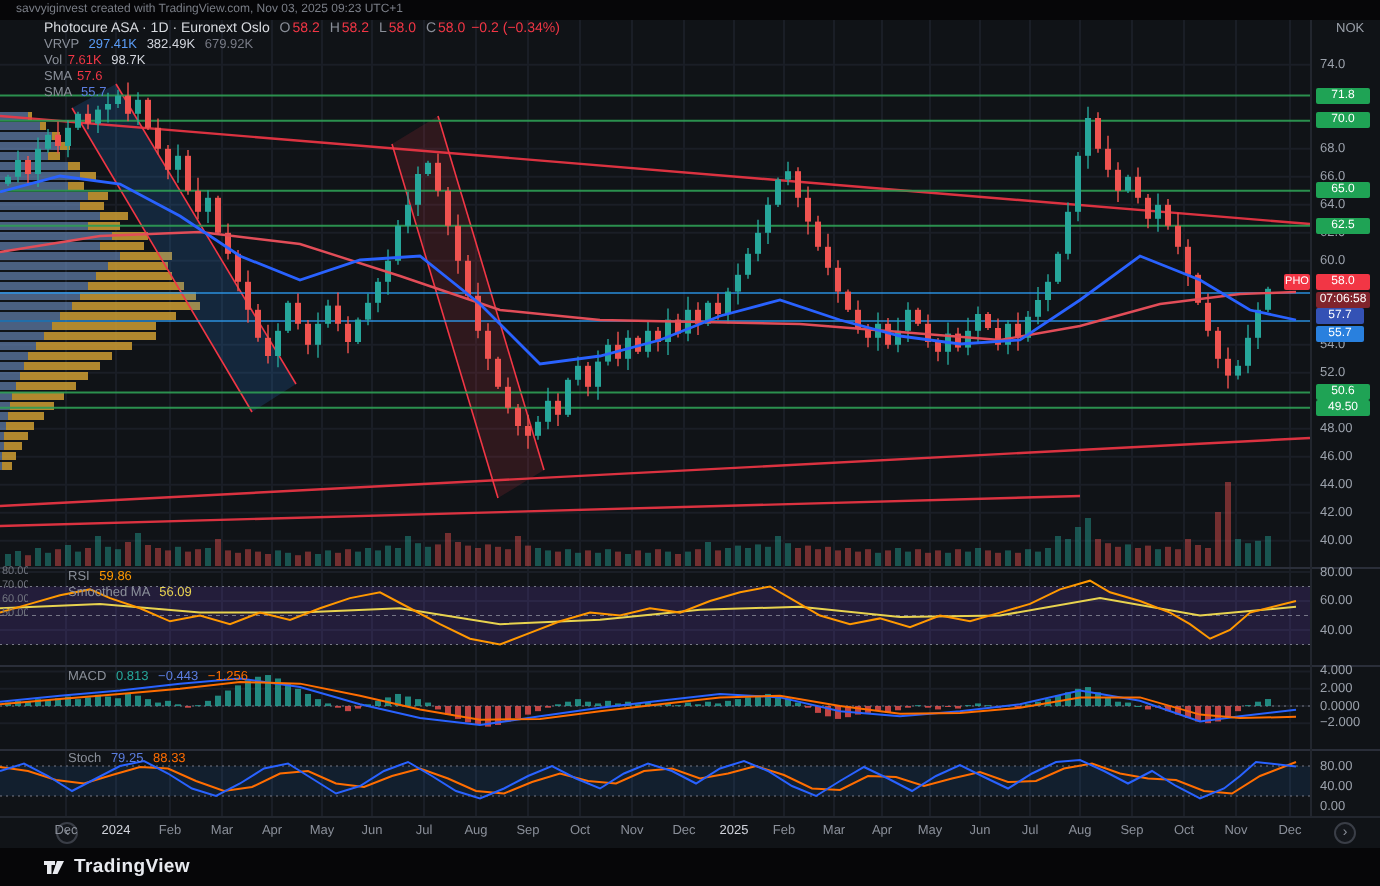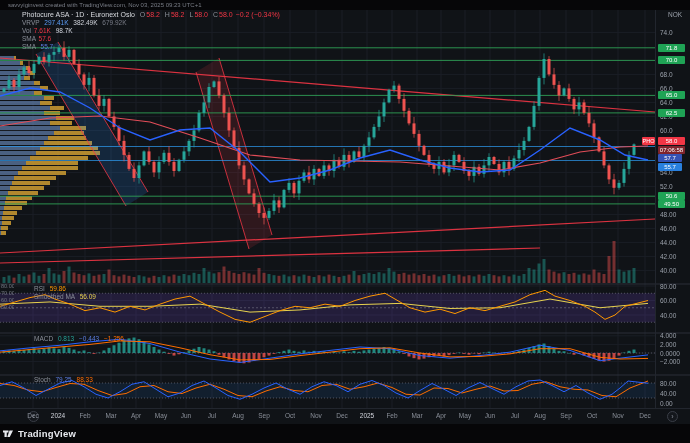--- a/index.html
+++ b/index.html
@@ -37,21 +37,21 @@
   .pho-tag{position:absolute;left:642px;top:137px;width:13px;height:8px;line-height:8px;background:#f23645;
            color:#fff;font-size:5.5px;text-align:center;border-radius:1px;z-index:4;}
   #left-ticks .tickL{position:absolute;left:1px;width:13px;overflow:hidden;font-size:5.5px;color:#70747e;height:7px;line-height:7px;}
   #time-axis{position:absolute;left:0;top:408px;width:690px;height:16px;border-top:1px solid #22262e;background:#101317;}
   .month{position:absolute;top:3px;transform:translateX(-50%);font-size:6.5px;color:#8a8f99;}
   .year{color:#d1d4dc;}
   .axis-circle{position:absolute;top:2px;width:11px;height:11px;border:1px solid #3a3e47;border-radius:50%;
                color:#8a8f99;font-size:7px;line-height:9px;text-align:center;background:#14171c;}
   
   #brandbar{position:absolute;left:0;top:424px;width:690px;height:19px;background:#060608;}
-  #tv-logo{position:absolute;left:2px;top:3px;height:13px;display:flex;align-items:center;color:#e8eaef;
+  #tv-logo{position:absolute;left:21px;top:3px;height:13px;display:flex;align-items:center;color:#e8eaef;
            font-size:9.5px;font-weight:bold;letter-spacing:0.2px;}
   #tv-mark{margin-right:4px;}
 </style>
 </head>
 <body>
 
 <div id="frame">
   <div id="topbar">
     <span>savvyiginvest created with TradingView.com, Nov 03, 2025 09:23 UTC+1</span>
   </div>

